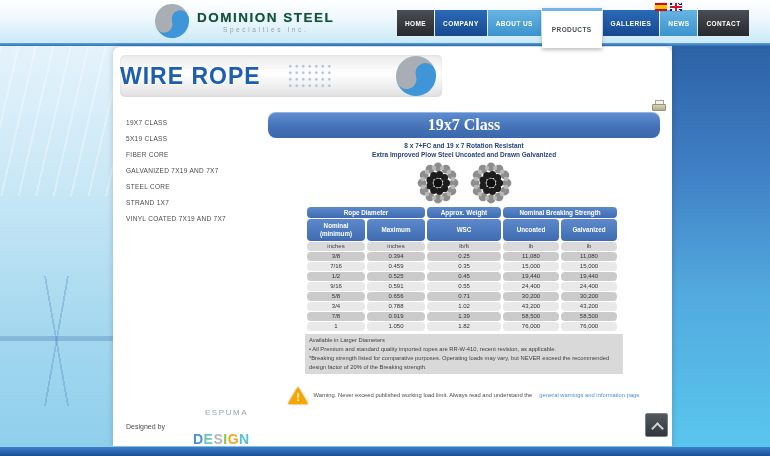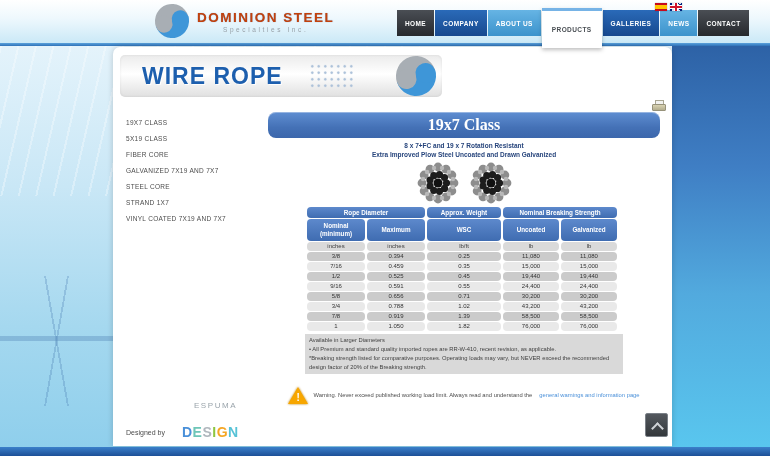--- a/index.html
+++ b/index.html
@@ -22,21 +22,21 @@
     background:linear-gradient(180deg,#2d62a6 0%,#3f7ec4 30%,#52aade 62%,#59c6ee 100%); }
   .top-divider { position:absolute; left:0; top:43px; width:770px; height:3px; z-index:2;
     background:linear-gradient(180deg,#5aa2dc,#2f72b8); }
   .bottom-bar { position:absolute; left:0; top:447px; width:770px; height:9px; z-index:6;
     background:linear-gradient(180deg,#3b80ca,#1c4f97); }
 
   
   .header { position:absolute; left:0; top:0; width:770px; height:48px; z-index:4; }
   .logo { position:absolute; left:155px; top:4px; display:flex; align-items:center; cursor:pointer; }
   .logo-text { margin-left:8px; text-align:center; }
-  .logo-name { font-size:13.5px; font-weight:bold; letter-spacing:1.5px; color:#c2410c;
+  .logo-name { font-size:13.5px; font-weight:bold; letter-spacing:1.5px; color:#14532d;
     text-shadow:0 0 1px rgba(40,90,160,.55); }
   .logo-tagline { font-size:6.5px; letter-spacing:2.6px; color:#98a1a8; margin-top:1px; }
 
   .yy { border-radius:50%; position:relative; transform:rotate(-18deg); flex:none;
     background:linear-gradient(180deg,#a8aeb4 50%,#3e96d8 50%); }
   .yy::before,.yy::after { content:""; position:absolute; border-radius:50%; width:50%; height:50%; top:25%; }
   .yy::before { left:0; background:#a8aeb4; }
   .yy::after { right:0; background:#3e96d8; }
   .yy-sm { width:34px; height:34px; }
   .yy-lg { width:40px; height:40px; }
@@ -62,21 +62,21 @@
       linear-gradient(-45deg, transparent 45%, rgba(255,255,255,.85) 45% 55%, transparent 55%); }
 
   
   .panel { position:absolute; left:113px; top:47px; width:559px; height:399px; background:#fff;
     border-radius:7px 7px 0 0; box-shadow:0 0 6px rgba(0,0,0,.18); z-index:3; }
 
   .wire-banner { position:absolute; left:7px; top:8px; width:322px; height:42px; border-radius:5px;
     background:linear-gradient(180deg,#ebebeb 0%,#ffffff 45%,#e0e0e0 100%);
     display:flex; align-items:center; overflow:hidden;
     box-shadow:inset 0 0 3px rgba(0,0,0,.08); }
-  .wire-title { font-size:23px; font-weight:bold; color:#1d5fae; letter-spacing:1px; margin-left:22px;
+  .wire-title { font-size:23px; font-weight:bold; color:#1d5fae; letter-spacing:1px; 
     text-shadow:1px 1px 0 rgba(255,255,255,.9);text-align:center; }
   .dots { width:46px; height:26px; margin-left:26px;
     background-image:radial-gradient(circle, #a9bfd8 1.1px, transparent 1.4px);
     background-size:6.5px 6.5px; }
   .banner-logo { position:absolute; right:6px; top:1px; }
 
   .print-icon { position:absolute; left:539px; top:53px; width:12px; height:10px; cursor:pointer; }
   .print-icon::before { content:""; position:absolute; left:2.5px; top:0; width:7px; height:4px;
     background:#f2f2ef; border:1px solid #a9a693; }
   .print-icon::after { content:""; position:absolute; left:0; top:3.5px; width:12px; height:5px;
@@ -110,21 +110,21 @@
 
   .warning { margin-top:13px; display:flex; align-items:center; justify-content:center; gap:5px; }
   .warn-icon { position:relative; width:20px; height:17px; flex:none; }
   .warn-icon::before { content:""; position:absolute; left:0; top:0; width:0; height:0;
     border-left:10px solid transparent; border-right:10px solid transparent; border-bottom:17px solid #f7a600;
     filter:drop-shadow(0 0 1px #b97e00); }
   .warn-icon::after { content:"!"; position:absolute; left:8px; top:5px; color:#fff; font-weight:bold; font-size:10px; }
   .warn-text { font-size:5.8px; color:#4c4c4c; }
   .warn-link { font-size:5.8px; color:#4a90d9; text-decoration:none; margin-left:2px; cursor:pointer; }
 
-  .panel-footer { position:absolute; left:13px; bottom:7px; display:flex; align-items:flex-end; gap:17px; }
+  .panel-footer { position:absolute; left:13px; bottom:0; display:flex; align-items:center; gap:28px; }
   .designed-by { font-size:7px; color:#4c4c4c; margin-bottom:3px; }
   .brand { line-height:1; cursor:pointer; }
   .brand-top { font-size:8px; letter-spacing:1.6px; color:#9aa4ab; margin-left:12px; }
   .brand-bottom { font-size:14px; font-weight:bold; letter-spacing:.5px; margin-top:15px; }
 
   .scrolltop { position:absolute; left:645px; top:413px; width:23px; height:24px; z-index:7;
     background:linear-gradient(180deg,#53585e,#33373b); border:1px solid #7a8087; border-radius:2px; cursor:pointer; }
   .scrolltop::after { content:""; position:absolute; left:7px; top:10px; width:7px; height:7px;
     border-top:2px solid #cfd3d7; border-left:2px solid #cfd3d7; transform:rotate(45deg); }
 </style>

